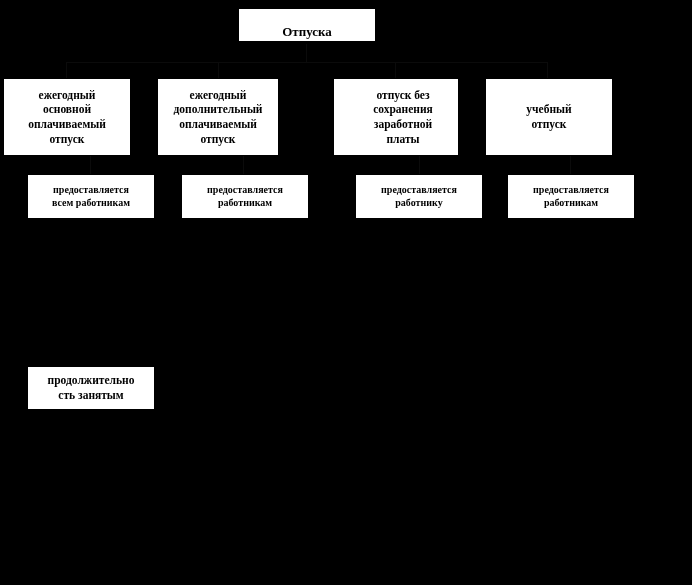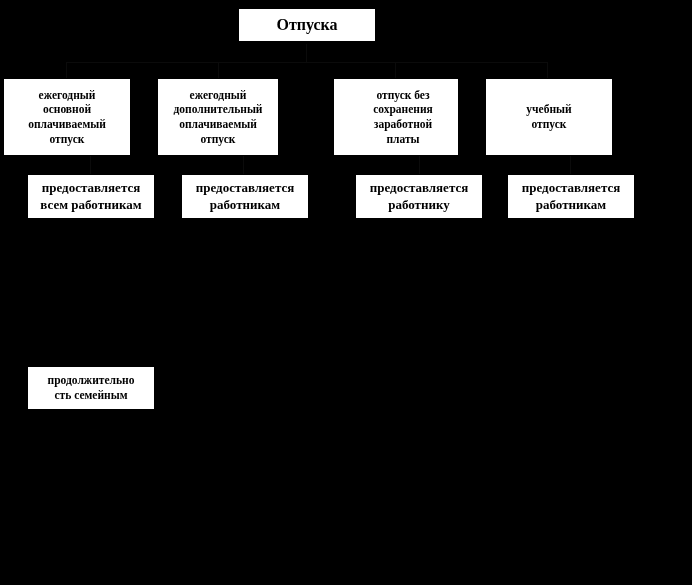--- a/index.html
+++ b/index.html
@@ -21,30 +21,31 @@
     text-align:center;
     color:#000;
   }
   .box .lines{
     display:block;
     width:100%;
     line-height:1.28;
   }
   .title-box{
     font-weight:bold;
-    font-size:16px;
+    font-size:13px;
+    align-items:flex-end;
   }
   .type-box{
     font-weight:bold;
     font-size:11.5px;
     align-items:center;
   }
   .given-box{
     font-weight:bold;
-    font-size:13px;
+    font-size:10px;
   }
   .dur-box{
     font-weight:bold;
     font-size:11.5px;
   }
   .bodytext{
     position:absolute;
     color:#000000;
     font-size:9.2px;
     line-height:1.38;
@@ -126,21 +127,21 @@
   <div class="bodytext" style="left:40px;top:234px;width:140px;">с сохранением места
 работы (должности),
 заработка
 в соответствии с
 очередностью,
 определяемой в графике
 графика отпусков</div>
 
   <div class="box dur-box" style="left:27px;top:366px;width:128px;height:44px;">
     <span class="lines" style="white-space: pre-line;">продолжительно
-сть семейным</span>
+сть занятым</span>
   </div>
 
   <div class="bodytext" style="left:45px;top:428px;width:130px;">не менее 28
 календарных
 дней</div>
 
   <div class="bodytext" style="left:203px;top:234px;width:152px;">занятым на работах с
 вредными условиями
 труда
 занятым в отдельных

